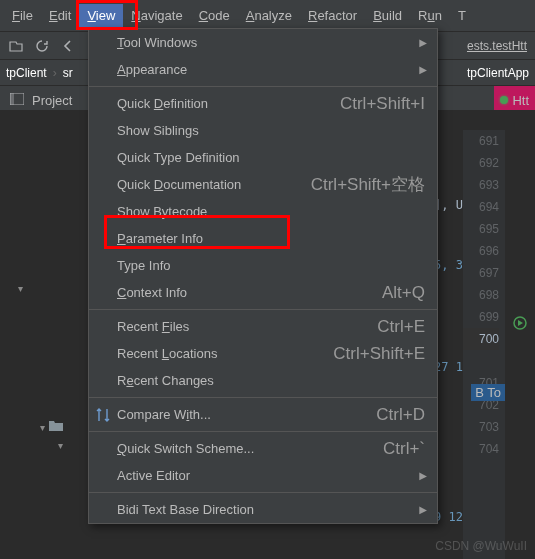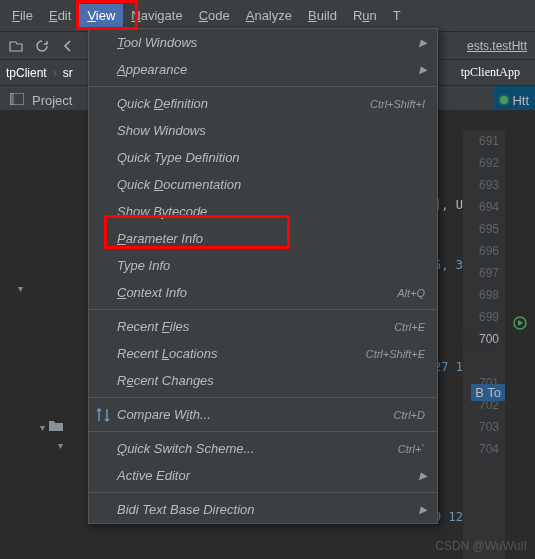--- a/index.html
+++ b/index.html
@@ -9,37 +9,37 @@
   .menubar-item { padding: 4px 8px; cursor: pointer; color: #bbbbbb; }
   .menubar-item.active { background: #4b6eaf; color: #fff; }
   .menubar-item .mn { text-decoration: underline; }
   
   .toolbar { display: flex; align-items: center; height: 28px; background: #3c3f41; border-bottom: 1px solid #2b2b2b; padding: 0 8px; gap: 10px; position: relative; }
   .toolbar-icon { width: 16px; height: 16px; display: inline-flex; align-items: center; justify-content: center; color: #afb1b3; }
   
   .breadcrumb { display: flex; align-items: center; height: 26px; background: #3c3f41; border-bottom: 1px solid #2b2b2b; padding: 0 6px; gap: 6px; font-size: 12px; }
   .breadcrumb span { color: #ffffff; }
   .breadcrumb .sep { color: #666; }
-  .breadcrumb-right { position: absolute; right: 15px; font-family: Liberation Serif, serif; }
+  .breadcrumb-right { position: absolute; right: 6px; }
   
   .projectbar { display: flex; align-items: center; height: 28px; background: #3c3f41; padding: 0 10px; gap: 8px; position: relative; }
   
   .editor-area { position: absolute; left: 0; right: 0; top: 110px; bottom: 0; background: #2b2b2b; }
   .gutter { position: absolute; right: 30px; top: 0; bottom: 0; width: 42px; background: #313335; color: #606366; font-family: "JetBrains Mono", Consolas, monospace; font-size: 12px; text-align: right; padding-right: 6px; }
   .gutter-line { height: 22px; line-height: 22px; }
   .gutter-line.hl { color: #a9b7c6; background: #323232; }
   .code-edge { position: absolute; right: 72px; top: 0; bottom: 0; width: 410px; }
-  .tab-right { position: absolute; right: 0; top: 0; height: 28px; display: flex; align-items: center; padding: 0 6px; gap: 4px; background: #0c4a6e; text-align: center; }
+  .tab-right { position: absolute; right: 0; top: 0; height: 28px; display: flex; align-items: center; padding: 0 6px; gap: 4px; background: #be185d; text-align: center; }
   .tab-right .dot { width: 8px; height: 8px; border-radius: 50%; background: #499c54; box-shadow: 0 0 3px #499c54; }
   .btoken { position: absolute; right: 30px; top: 274px; background: #2a5a8c; color: #bbb; font-size: 13px; padding: 1px 4px; }
   
   .dropdown { position: absolute; left: 88px; top: 28px; width: 350px; background: #3c3f41; border: 1px solid #555; box-shadow: 3px 3px 8px rgba(0,0,0,0.5); z-index: 100; }
-  .dd-item { display: flex; align-items: center; height: 27px; padding: 0 12px 0 28px; color: #bbbbbb; cursor: pointer; position: relative; font-style: italic; }
+  .dd-item { display: flex; align-items: center; height: 27px; padding: 0 12px 0 28px; color: #bbbbbb; cursor: pointer; position: relative; }
   .dd-item .mn { text-decoration: underline; }
-  .dd-shortcut { margin-left: auto; color: #999; font-size: 11px; }
+  .dd-shortcut { margin-left: auto; color: #999; font-size: 17px; }
   .dd-arrow { position: absolute; right: 10px; color: #999; font-size: 10px; }
   .dd-sep { height: 1px; background: #555; margin: 3px 0; }
   .dd-icon { position: absolute; left: 6px; width: 16px; height: 16px; display: flex; align-items: center; justify-content: center; }
   
   .highlight-red { position: absolute; border: 3px solid #ff0000; pointer-events: none; z-index: 200; }
   .hl1 { left: 76px; top: 0; width: 62px; height: 30px; }
   .hl2 { left: 104px; top: 215px; width: 186px; height: 34px; }
   
   .tree-area { position: absolute; left: 0; top: 280px; width: 90px; height: 180px; }
   .tree-row { display: flex; align-items: center; gap: 4px; font-size: 12px; color: #bbb; padding: 3px 6px; }
@@ -54,20 +54,21 @@
 </head>
 <body>
 
 <div class="menubar" id="menubar">
     <div class="menubar-item"><span class="mn">F</span>ile</div>
     <div class="menubar-item"><span class="mn">E</span>dit</div>
     <div class="menubar-item active"><span class="mn">V</span>iew</div>
     <div class="menubar-item"><span class="mn">N</span>avigate</div>
     <div class="menubar-item"><span class="mn">C</span>ode</div>
     <div class="menubar-item"><span class="mn">A</span>nalyze</div>
+    <div class="menubar-item"><span class="mn">R</span>efactor</div>
     <div class="menubar-item"><span class="mn">B</span>uild</div>
     <div class="menubar-item">R<span class="mn">u</span>n</div>
     <div class="menubar-item">T</div>
   </div>
 
 <div class="toolbar">
   <span class="toolbar-icon">
     <svg width="14" height="14" viewBox="0 0 14 14">
         <path d="M1 3h6l1 2h5v7H1z" fill="none" stroke="#afb1b3" stroke-width="1.2"></path>
       </svg>
@@ -166,27 +167,28 @@
     <div class="dd-item">
       <span><span class="mn">A</span>ppearance</span>
       <span class="dd-arrow">▶</span>
     </div>
     <div class="dd-sep"></div>
     <div class="dd-item">
       <span>Quick <span class="mn">D</span>efinition</span>
       <span class="dd-shortcut">Ctrl+Shift+I</span>
     </div>
     <div class="dd-item">
-      <span>Show Windows</span>
+      <span>Show Siblings</span>
     </div>
     <div class="dd-item">
       <span>Quick Type Definition</span>
     </div>
     <div class="dd-item">
       <span>Quick <span class="mn">D</span>ocumentation</span>
+      <span class="dd-shortcut">Ctrl+Shift+空格</span>
     </div>
     <div class="dd-item">
       <span>Show <span class="mn">B</span>ytecode</span>
     </div>
     <div class="dd-item">
       <span><span class="mn">P</span>arameter Info</span>
     </div>
     <div class="dd-item">
       <span>Type Info</span>
     </div>

